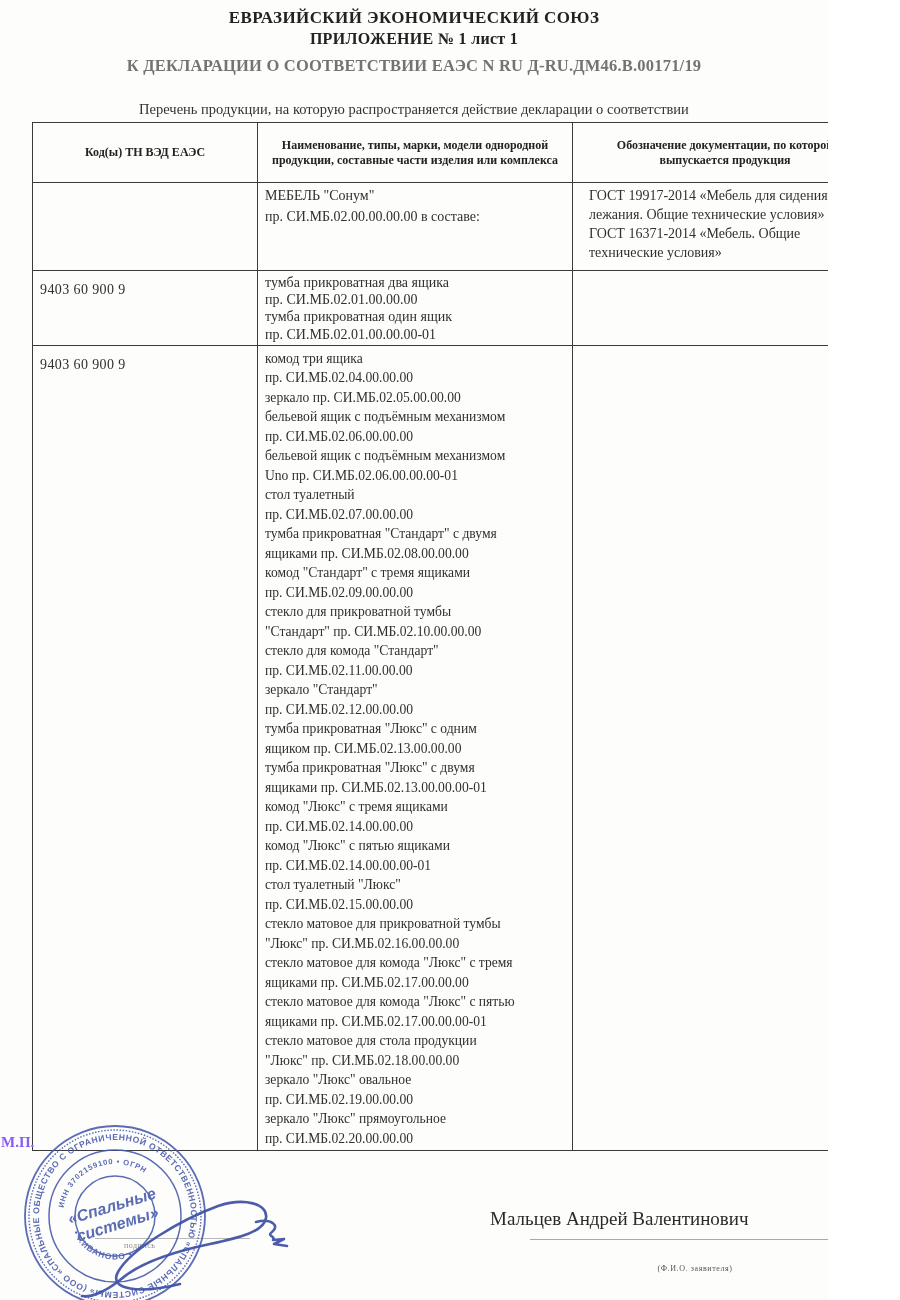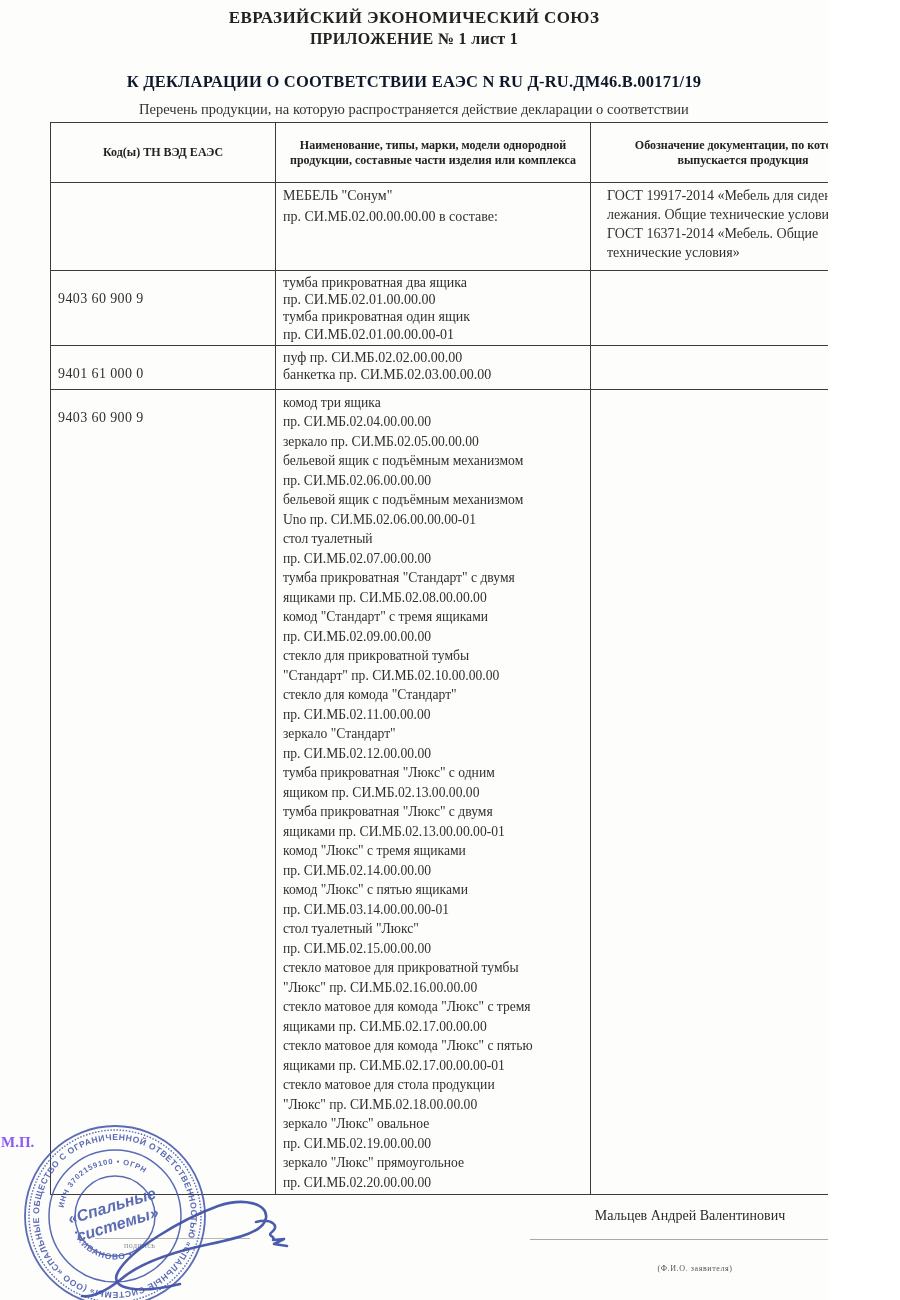--- a/index.html
+++ b/index.html
@@ -9,50 +9,50 @@
     height:1300px;
     background:#fdfdfc;
     overflow:hidden;
     font-family:"Liberation Serif", serif;
     color:#2e2e2e;
   }
   
   .doc-header{position:absolute;top:8px;left:0;right:0;text-align:center;}
   .doc-header .t1{font-size:17px;font-weight:bold;letter-spacing:.4px;color:#222;}
   .doc-header .t2{font-size:16px;font-weight:bold;letter-spacing:.3px;margin-top:2px;color:#222;}
-  .doc-header .t3{font-size:16.5px;font-weight:bold;letter-spacing:.2px;margin-top:24px;color:#0f172a;}
+  .doc-header .t3{font-size:16.5px;font-weight:bold;letter-spacing:.2px;margin-top:8px;color:#737373;}
   .subtitle{position:absolute;top:101px;left:0;right:0;text-align:center;font-size:14.5px;color:#333;}
   
   table.doc-table{
     position:absolute;left:32px;top:122px;width:845px;
-    border-collapse:collapse;table-layout:fixed;margin-left:18px;
+    border-collapse:collapse;table-layout:fixed;
   }
   .doc-table col.c1{width:225px;}
   .doc-table col.c2{width:315px;}
   .doc-table col.c3{width:305px;}
   .doc-table th,.doc-table td{border:1.6px solid #3b3b3b;vertical-align:top;overflow:hidden;}
   .doc-table th{
     height:55px;font-size:12px;font-weight:bold;text-align:center;
     vertical-align:middle;line-height:15px;padding:2px 10px;color:#222;
   }
   .doc-table td{font-size:13.5px;padding:3px 3px 2px 7px;color:#303030;}
-  .doc-table td.code-cell{font-size:14px;padding-top:20px;letter-spacing:.4px;}
+  .doc-table td.code-cell{font-size:14px;padding-top:11px;letter-spacing:.4px;}
   tr.r0{height:88px;} tr.r1{height:73px;} tr.r2{height:44px;} tr.r3{height:802px;}
   tr.r0 td.name-cell div{line-height:20.5px;font-size:14px;}
   tr.r0 td.doc-cell div{line-height:19px;font-size:14px;}
   tr.r0 td.doc-cell{padding-left:16px;}
   tr.r1 td div,tr.r2 td div{line-height:17.2px;font-size:14px;}
   tr.r3 td.name-cell div{line-height:19.5px;font-size:13.6px;white-space:nowrap;}
   
   .mp-label{position:absolute;left:1px;top:1134px;font-size:15px;font-weight:bold;color:#8b5cf6;}
   .sign-line{position:absolute;left:95px;top:1238px;width:155px;border-top:1px solid #b9b9b9;}
   .sign-caption{position:absolute;left:124px;top:1241px;font-size:8px;color:#8a8a8a;letter-spacing:.5px;}
   .stamp-svg{position:absolute;left:20px;top:1121px;}
   .signature-svg{position:absolute;left:60px;top:1192px;}
-  .applicant-name{position:absolute;left:490px;top:1208px;width:400px;text-align:center;font-size:14px;color:#2b2b2b;}
+  .applicant-name{position:absolute;left:490px;top:1208px;width:400px;text-align:left;font-size:19px;color:#2b2b2b;}
   .name-line{position:absolute;left:530px;top:1239px;width:330px;border-top:1px solid #a9a9a9;}
   .applicant-caption{position:absolute;left:530px;top:1244px;width:330px;text-align:center;font-size:8px;color:#555;letter-spacing:.6px;margin-top:20px;}
   .stamp-text{fill:#4557ab;font-family:"Liberation Sans", sans-serif;}
 </style>
 </head>
 <body>
 
 <div class="page">
 
   <div class="doc-header">
@@ -90,28 +90,20 @@
             <div>технические условия»</div>
           </td>
         </tr>
         <tr class="r1">
           <td class="code-cell">9403 60 900 9</td>
           <td class="name-cell">
             <div>тумба прикроватная два ящика</div>
             <div>пр. СИ.МБ.02.01.00.00.00</div>
             <div>тумба прикроватная один ящик</div>
             <div>пр. СИ.МБ.02.01.00.00.00-01</div>
-          </td>
-          <td class="doc-cell"></td>
-        </tr>
-        <tr class="r2">
-          <td class="code-cell">9401 61 000 0</td>
-          <td class="name-cell">
-            <div>пуф пр. СИ.МБ.02.02.00.00.00</div>
-            <div>банкетка пр. СИ.МБ.02.03.00.00.00</div>
           </td>
           <td class="doc-cell"></td>
         </tr>
         <tr class="r3">
           <td class="code-cell">9403 60 900 9</td>
           <td class="name-cell">
             <div>комод три ящика</div>
             <div>пр. СИ.МБ.02.04.00.00.00</div>
             <div>зеркало пр. СИ.МБ.02.05.00.00.00</div>
             <div>бельевой ящик с подъёмным механизмом</div>
@@ -130,21 +122,21 @@
             <div>пр. СИ.МБ.02.11.00.00.00</div>
             <div>зеркало "Стандарт"</div>
             <div>пр. СИ.МБ.02.12.00.00.00</div>
             <div>тумба прикроватная "Люкс" с одним</div>
             <div>ящиком пр. СИ.МБ.02.13.00.00.00</div>
             <div>тумба прикроватная "Люкс" с двумя</div>
             <div>ящиками пр. СИ.МБ.02.13.00.00.00-01</div>
             <div>комод "Люкс" с тремя ящиками</div>
             <div>пр. СИ.МБ.02.14.00.00.00</div>
             <div>комод "Люкс" с пятью ящиками</div>
-            <div>пр. СИ.МБ.03.14.00.00.00-01</div>
+            <div>пр. СИ.МБ.02.14.00.00.00-01</div>
             <div>стол туалетный "Люкс"</div>
             <div>пр. СИ.МБ.02.15.00.00.00</div>
             <div>стекло матовое для прикроватной тумбы</div>
             <div>"Люкс" пр. СИ.МБ.02.16.00.00.00</div>
             <div>стекло матовое для комода "Люкс" с тремя</div>
             <div>ящиками пр. СИ.МБ.02.17.00.00.00</div>
             <div>стекло матовое для комода "Люкс" с пятью</div>
             <div>ящиками пр. СИ.МБ.02.17.00.00.00-01</div>
             <div>стекло матовое для стола продукции</div>
             <div>"Люкс" пр. СИ.МБ.02.18.00.00.00</div>

